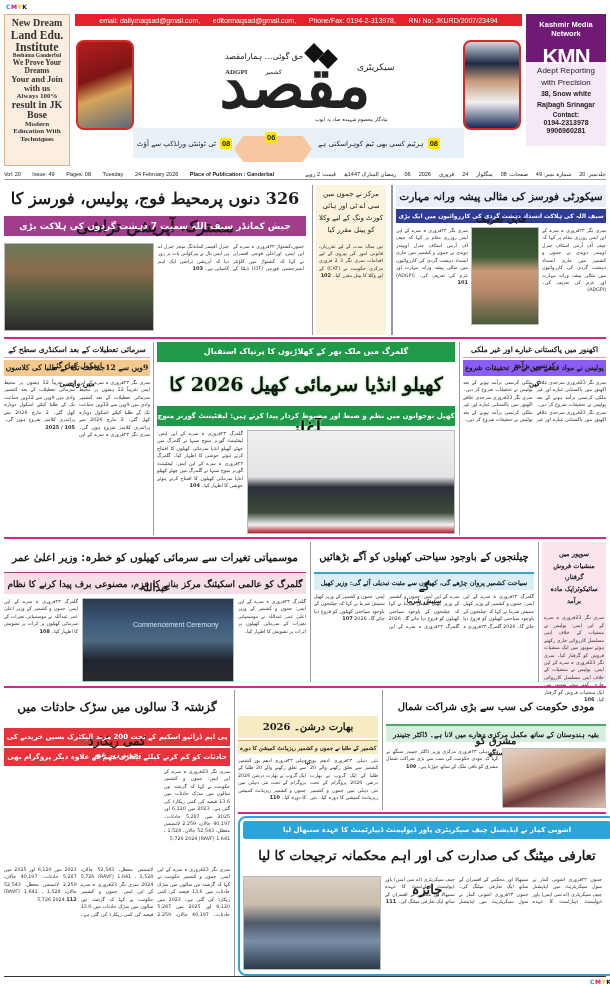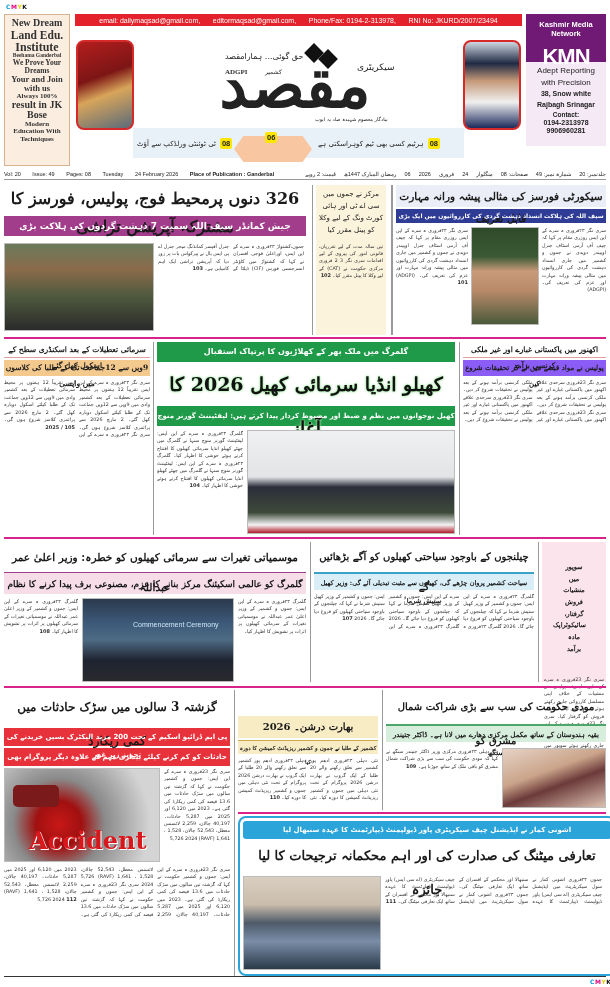--- a/index.html
+++ b/index.html
@@ -196,34 +196,30 @@
 <div class="abs rule-v" style="left:310px;top:542px;height:140px"></div>
 
 <div class="abs" style="left:314px;top:542px;width:220px;height:140px">
   <div class="hl" style="font-size:10px;height:30px;line-height:30px">چیلنجوں کے باوجود سیاحتی کھیلوں کو آگے بڑھائیں گے</div>
   <div class="hl" style="background:#d9eef6;font-size:6.5px;height:18px;line-height:18px;border-top:2px solid #3aa3c9">سیاحت کشمیر پروان چڑھے گی، کھیلوں سے مثبت تبدیلی آئے گی: وزیر کھیل ستیش شرما</div>
   <div class="txtcol" style="column-count:3;column-gap:4px;height:88px;margin-top:3px"><span>گلمرگ ۲۳فروری ہ سرے کے این ایس: جموں و کشمیر کے وزیر کھیل ستیش شرما نے کہا کہ چیلنجوں کے باوجود سیاحتی کھیلوں کو فروغ دیا جائے گا۔ 2026</span> <span>گلمرگ ۲۳فروری ہ سرے کے این ایس: جموں و کشمیر کے وزیر کھیل ستیش شرما نے کہا کہ چیلنجوں کے باوجود سیاحتی کھیلوں کو فروغ دیا جائے گا۔ 2026</span> <span>گلمرگ ۲۳فروری ہ سرے کے این ایس: جموں و کشمیر کے وزیر کھیل ستیش شرما نے کہا کہ چیلنجوں کے باوجود سیاحتی کھیلوں کو فروغ دیا جائے گا۔ 2026</span> <span class="code">107</span></div>
 </div>
 <div class="abs rule-v" style="left:538px;top:542px;height:140px"></div>
 
 <div class="abs" style="left:542px;top:542px;width:64px;height:140px;background:#fbe4ec">
-  <div class="hl" style="font-size:6.5px;line-height:1.8;padding:20px">سوپور میں منشیات فروش گرفتار، سائیکوٹراپک مادہ برآمد</div>
+  <div class="hl" style="font-size:6.5px;line-height:1.8;padding:7px">سوپور میں منشیات فروش گرفتار، سائیکوٹراپک مادہ برآمد</div>
   <div class="txtcol" style="padding:0 2px;height:96px"><span>سری نگر 23فروری ہ سرے کے این ایس: پولیس نے منشیات کے خلاف اپنی مسلسل کارروائی جاری رکھتے ہوئے سوپور میں ایک منشیات فروش کو گرفتار کیا۔</span> <span>سری نگر 23فروری ہ سرے کے این ایس: پولیس نے منشیات کے خلاف اپنی مسلسل کارروائی جاری رکھتے ہوئے سوپور میں ایک منشیات فروش کو گرفتار کیا۔</span> <span class="code">106</span></div>
 </div>
 
 <div class="abs rule-h" style="left:4px;top:686px;width:602px"></div>
 
 <div class="abs" style="left:4px;top:690px;width:226px;height:286px">
   <div class="hl" style="font-size:12px;height:34px;line-height:34px">گزشتہ 3 سالوں میں سڑک حادثات میں کمی ریکارڈ</div>
   <div class="bar" style="background:#e8323b;font-size:7px;height:18px;line-height:18px;margin-top:4px">پی ایم ڈرائیو اسکیم کے تحت 200 مزید الیکٹرک بسیں خریدنے کی تجویز زیر غور</div>
   <div class="bar" style="background:#e8323b;font-size:7px;height:18px;line-height:18px;margin-top:2px">حادثات کو کم کرنے کیلئے بیداری مہم کے علاوہ دیگر پروگرام بھی جاری: جموں کشمیر حکومت</div>
-  <div class="img" style="position:absolute;left:0;top:78px;width:156px;height:94px;background:radial-gradient(circle at 35% 60%,#c81818 0%,#a01010 20%,#8a8a8a 40%,#d4d4d4 80%)">
-    <div style="position:absolute;left:8px;top:16px;width:46px;height:22px;background:#7a1a1a;border-radius:5px"></div>
-    <div style="position:absolute;left:24px;bottom:6px;color:#d9181e;font-family:'DejaVu Serif',serif;font-weight:bold;font-size:24px;text-shadow:1px 1px 0 #fff">Accident</div>
-  </div>
   <div class="txtcol" style="position:absolute;left:160px;top:78px;width:66px;height:94px"><span>سری نگر 23فروری ہ سرے کے این ایس: جموں و کشمیر حکومت نے کہا کہ گزشتہ تین سالوں میں سڑک حادثات میں 13.6 فیصد کی کمی ریکارڈ کی گئی ہے۔ 2023 میں 6,120 اور 2025 میں 5,287 حادثات۔ 40,197 چالان، 2,259 لائسنس معطل، 52,543 چالان، 1,528 ، 1,641 (RAVF) 5,726 2024</span></div>
   <div class="txtcol" style="position:absolute;left:0;top:176px;width:226px;height:110px;column-count:3;column-gap:4px"><span>سری نگر 23فروری ہ سرے کے این ایس: جموں و کشمیر حکومت نے کہا کہ گزشتہ تین سالوں میں سڑک حادثات میں 13.6 فیصد کی کمی ریکارڈ کی گئی ہے۔ 2023 میں 6,120 اور 2025 میں 5,287 حادثات۔ 40,197 چالان، 2,259 لائسنس معطل، 52,543 چالان، 1,528 ، 1,641 (RAVF) 5,726 2024</span> <span>سری نگر 23فروری ہ سرے کے این ایس: جموں و کشمیر حکومت نے کہا کہ گزشتہ تین سالوں میں سڑک حادثات میں 13.6 فیصد کی کمی ریکارڈ کی گئی ہے۔ 2023 میں 6,120 اور 2025 میں 5,287 حادثات۔ 40,197 چالان، 2,259 لائسنس معطل، 52,543 چالان، 1,528 ، 1,641 (RAVF) 5,726 2024</span> <span class="code">112</span></div>
 </div>
 <div class="abs rule-v" style="left:234px;top:690px;height:286px"></div>
 
 <div class="abs" style="left:238px;top:716px;width:140px;height:120px">
   <div class="hl" style="background:#f8ecc4;font-size:10px;height:22px;line-height:22px">بھارت درشن۔ 2026</div>
   <div class="hl" style="background:#f8ecc4;font-size:5.5px;height:14px;line-height:14px;margin-top:2px;border-top:1px solid #c9a94a">کشمیر کے طلبا نے جموں و کشمیر ریزیڈنٹ کمیشن کا دورہ کیا</div>
   <div class="txtcol" style="column-count:2;column-gap:4px;height:78px;margin-top:3px"><span>نئی دہلی ۲۳فروری ادھم پور کشمیر سے تعلق رکھنے والے 20 طلبا کے ایک گروپ نے بھارت درشن 2026 پروگرام کے تحت نئی دہلی میں جموں و کشمیر ریزیڈنٹ کمیشن کا دورہ کیا۔</span> <span>نئی دہلی ۲۳فروری ادھم پور کشمیر سے تعلق رکھنے والے 20 طلبا کے ایک گروپ نے بھارت درشن 2026 پروگرام کے تحت نئی دہلی میں جموں و کشمیر ریزیڈنٹ کمیشن کا دورہ کیا۔</span> <span class="code">110</span></div>
 </div>

